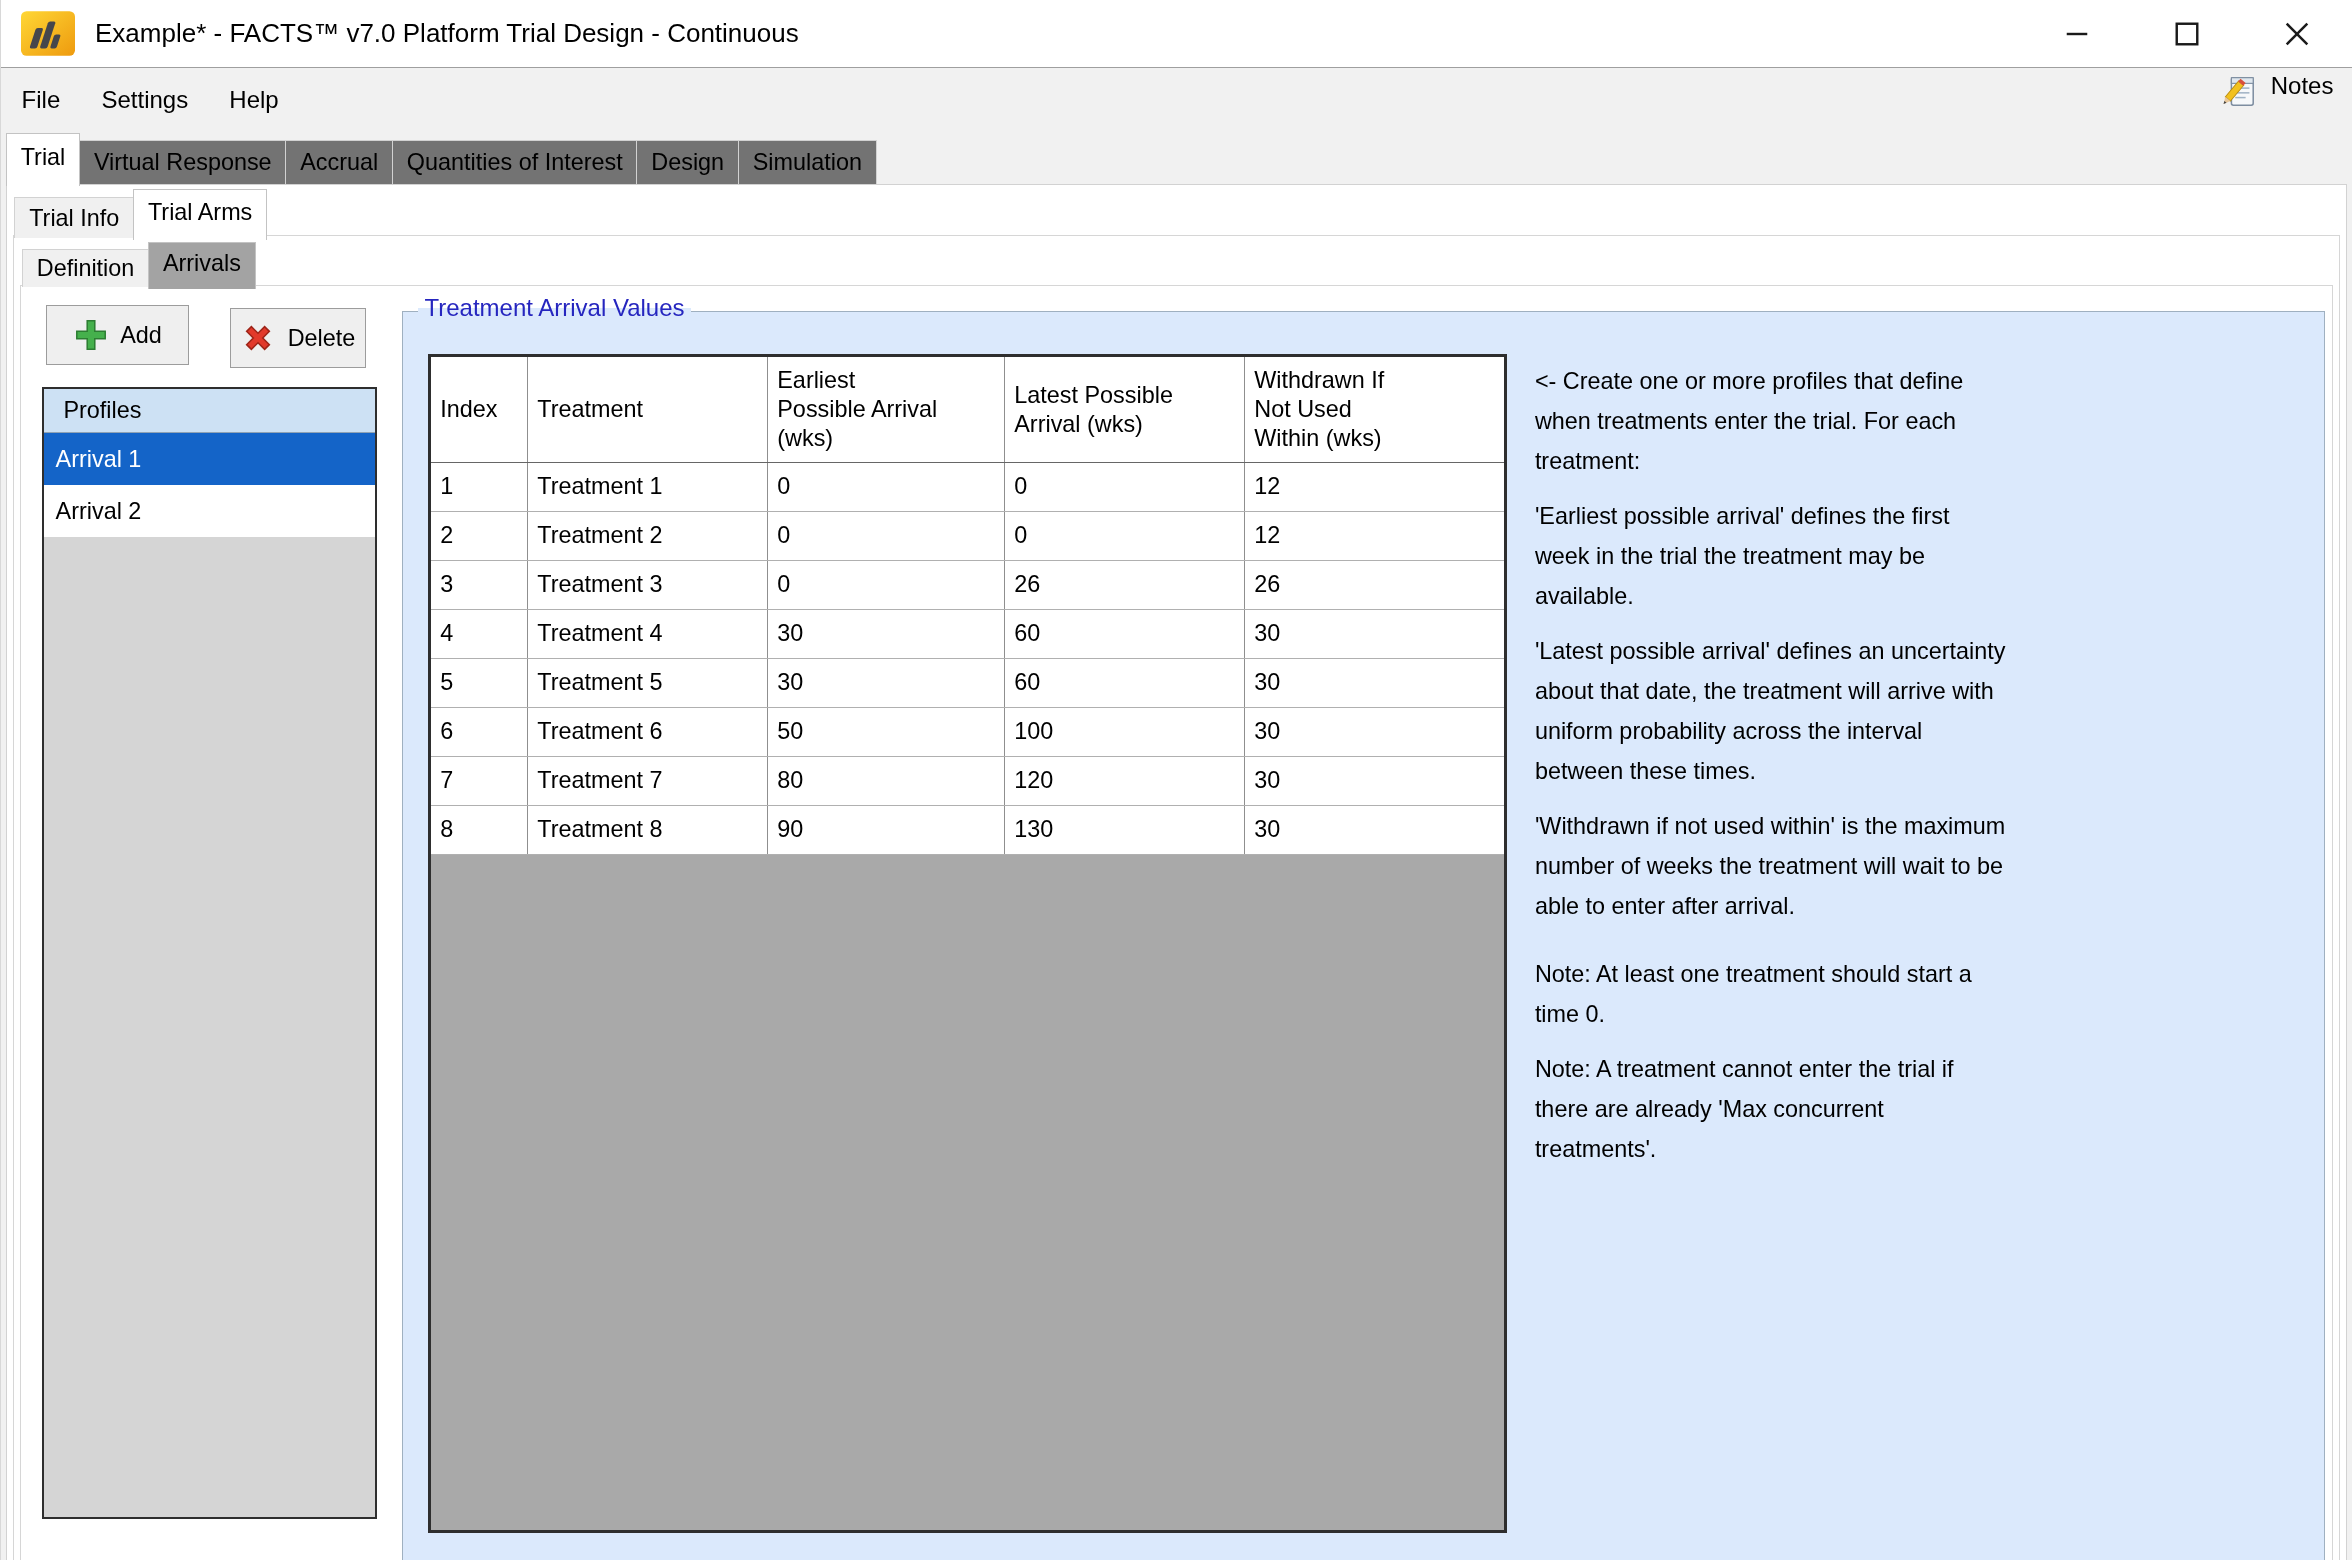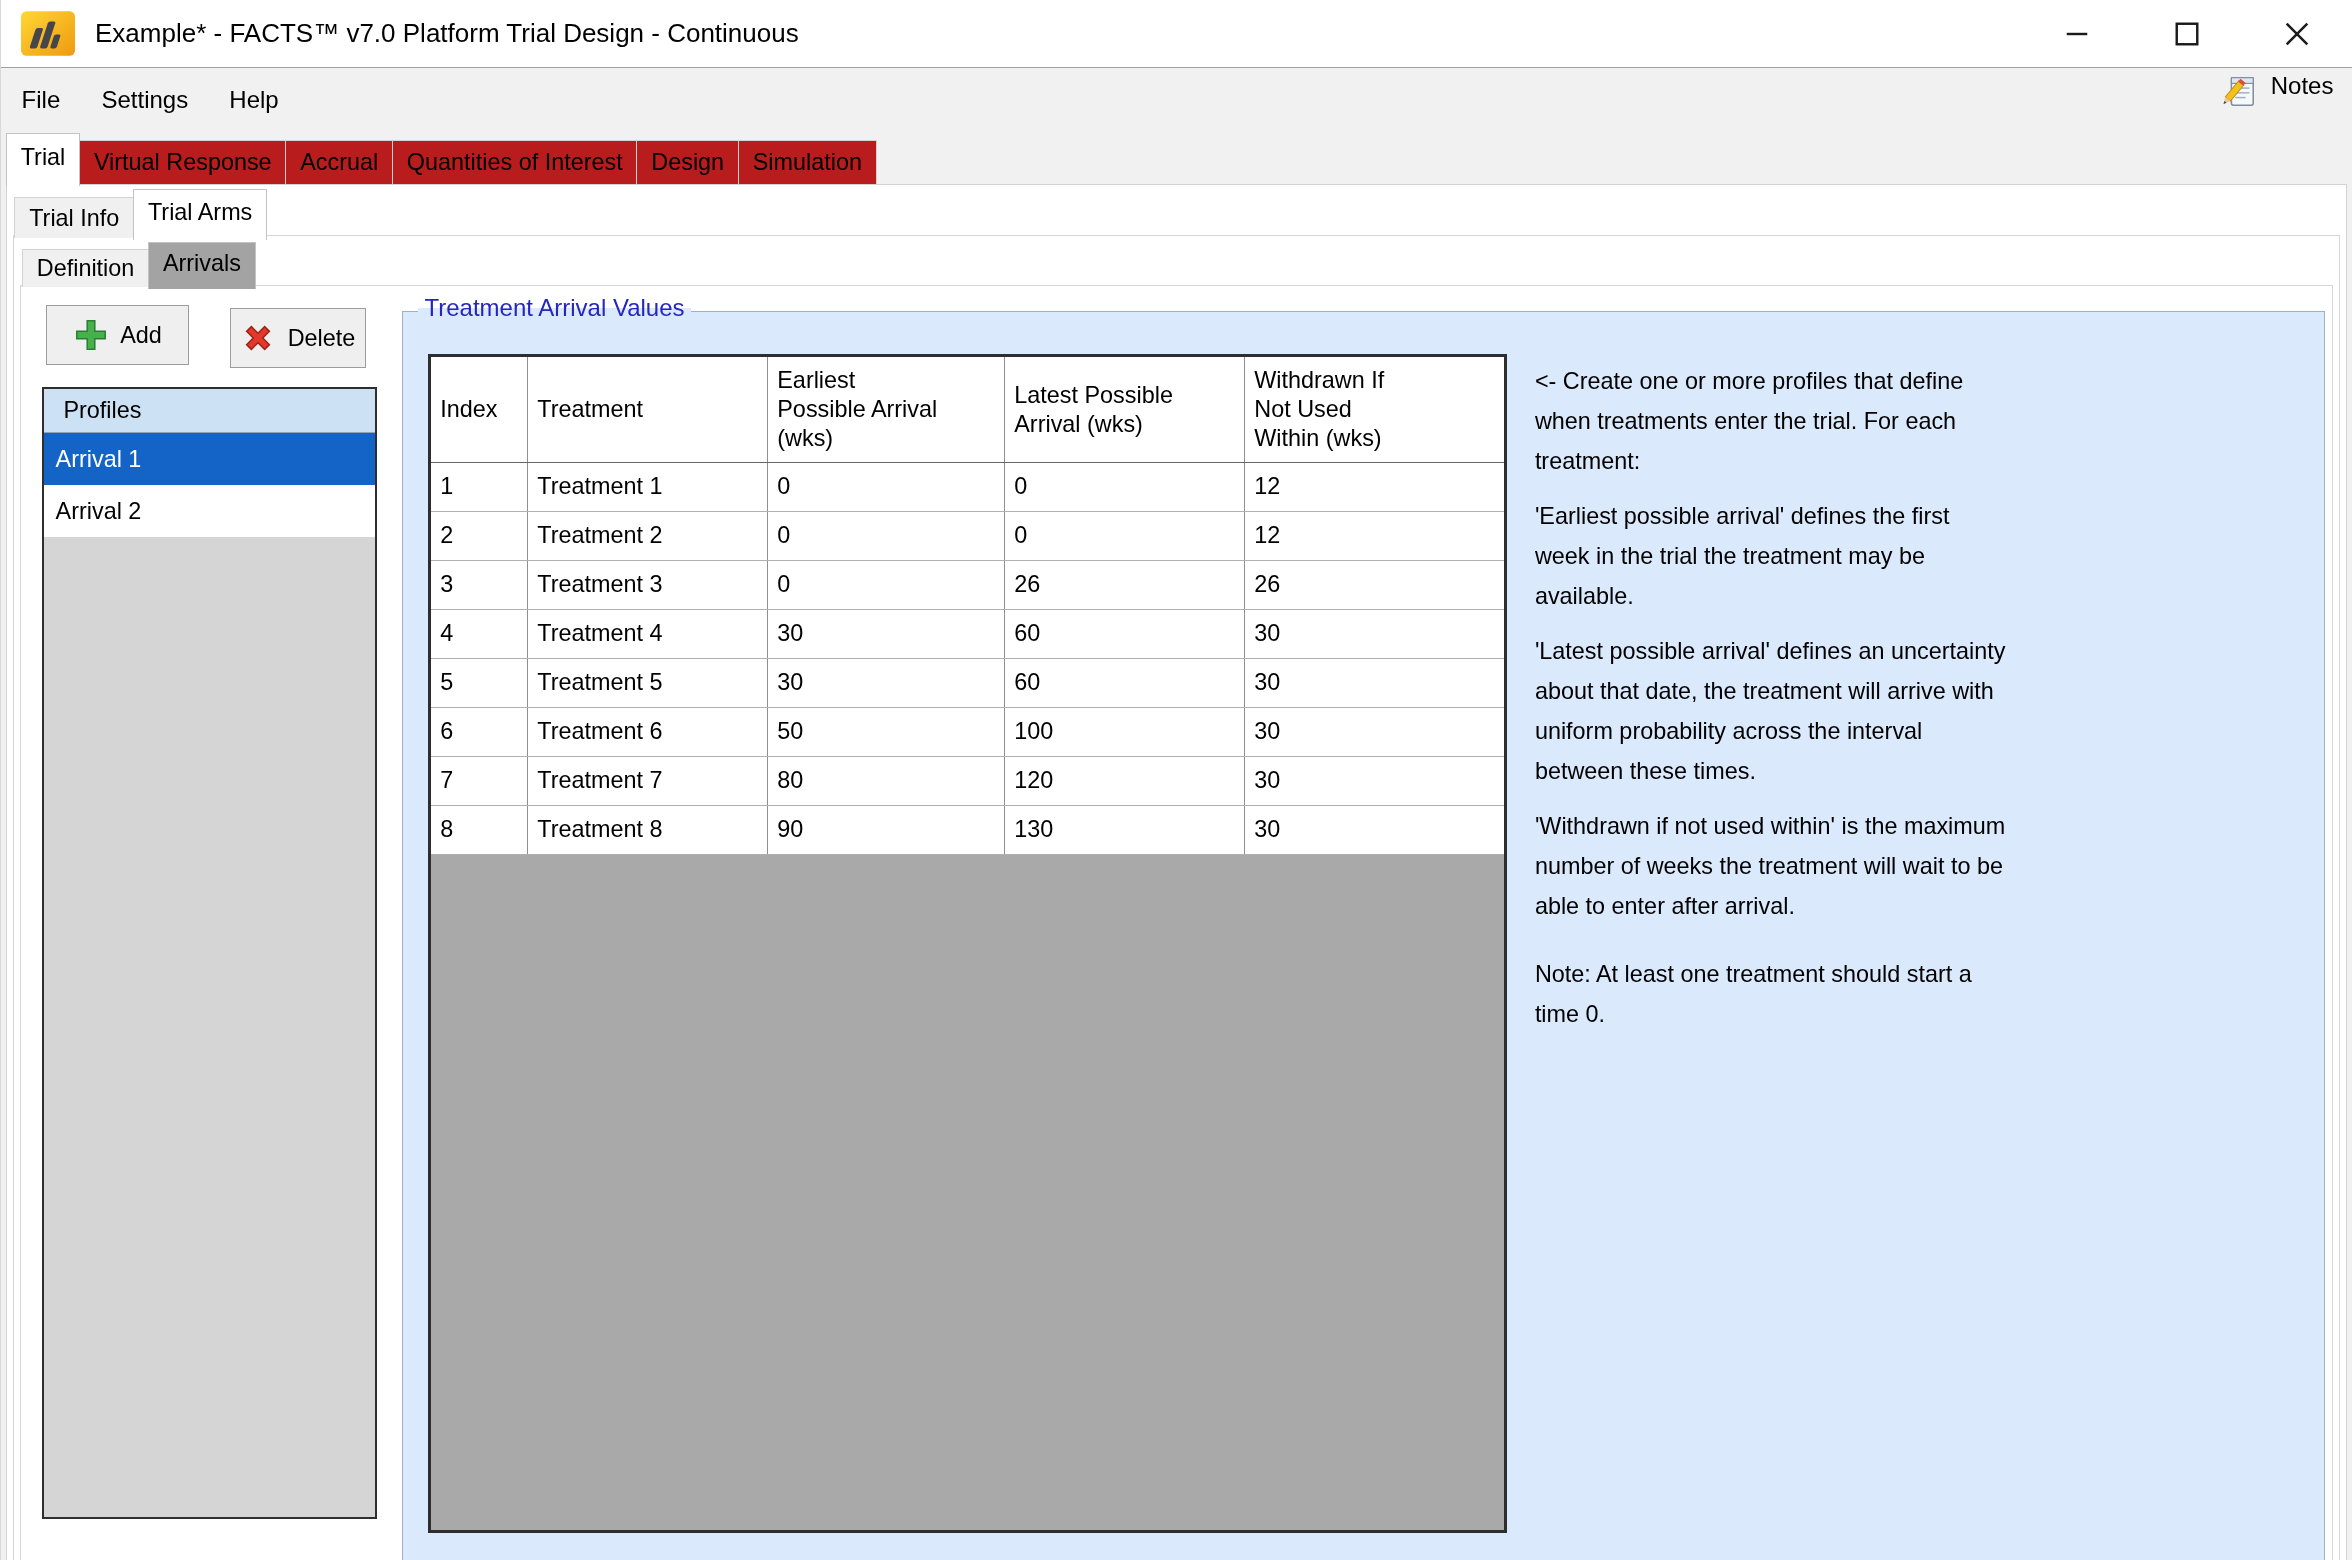--- a/index.html
+++ b/index.html
@@ -17,21 +17,21 @@
 
   
   .menubar{position:absolute;left:0;top:69px;right:0;height:62px;background:#f1f1f1;
            display:flex;align-items:center;}
   .menu-item{font-size:24px;padding:0 20.6px;height:62px;line-height:62px;}
   .notes-btn{margin-left:auto;margin-right:13px;display:flex;align-items:flex-start;gap:14px;
              font-size:24px;height:56px;padding:0 5.6px;}
 
   
   .tabstrip1{position:absolute;top:131px;left:4.7px;height:53px;display:flex;align-items:flex-end;z-index:6;}
-  .tab1{font-size:23.4px;padding:0 14px;height:43px;line-height:43px;background:#b91c1c;
+  .tab1{font-size:23.4px;padding:0 14px;height:43px;line-height:43px;background:#737373;
         border:1.4px solid #d2d2d2;border-bottom:none;margin-right:-1.4px;white-space:nowrap;}
   .tab1.active{background:#fff;height:52px;line-height:47px;border-color:#c3c3c3;
                margin-bottom:-1.9px;z-index:7;position:relative;}
 
   .page1{position:absolute;left:4.7px;right:4.7px;top:184px;height:1387px;background:#fff;
          border:1.4px solid #d2d2d2;}
   .tabstrip2{position:absolute;left:7.5px;top:1.9px;display:flex;align-items:flex-end;height:51px;z-index:4;}
   .tab2{font-size:23.4px;padding:0 14px;height:40px;line-height:40px;background:#f0f0f0;
         border:1.4px solid #d2d2d2;border-bottom:none;margin-right:-1.4px;white-space:nowrap;}
   .tab2.active{background:#fff;height:50px;line-height:45px;border-color:#c3c3c3;margin-bottom:-1.9px;z-index:5;position:relative;}
@@ -258,20 +258,21 @@
                 </div></div>
             <div class="grid-filler"></div>
           </div>
 
           <div class="help">
             <p>&lt;- Create one or more profiles that define when treatments enter the trial. For each treatment:</p>
             <p>'Earliest possible arrival' defines the first week in the trial the treatment may be available.</p>
             <p>'Latest possible arrival' defines an uncertainty about that date, the treatment will arrive with uniform probability across the interval between these times.</p>
             <p>'Withdrawn if not used within' is the maximum number of weeks the treatment will wait to be able to enter after arrival.</p>
             <p class="gap">Note: At least one treatment should start a time 0.</p>
+            <p>Note: A treatment cannot enter the trial if there are already 'Max concurrent treatments'.</p>
           </div>
         </div>
 
       </div>
     </div>
   </div>
 
 </div>
 
 

